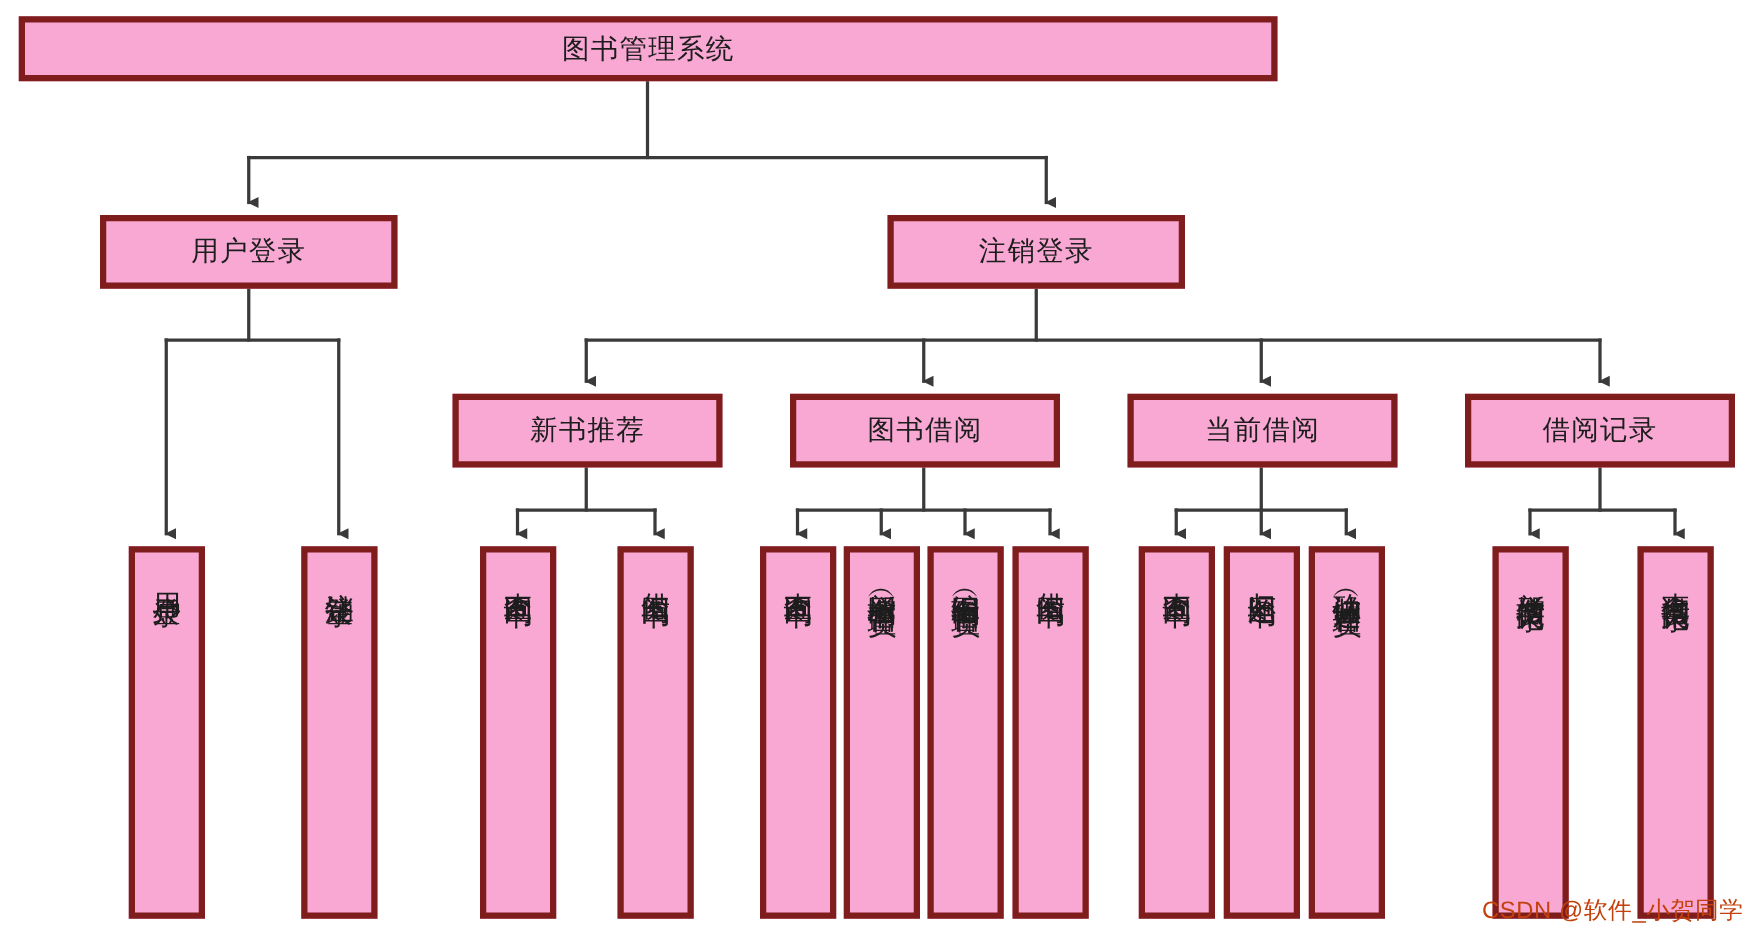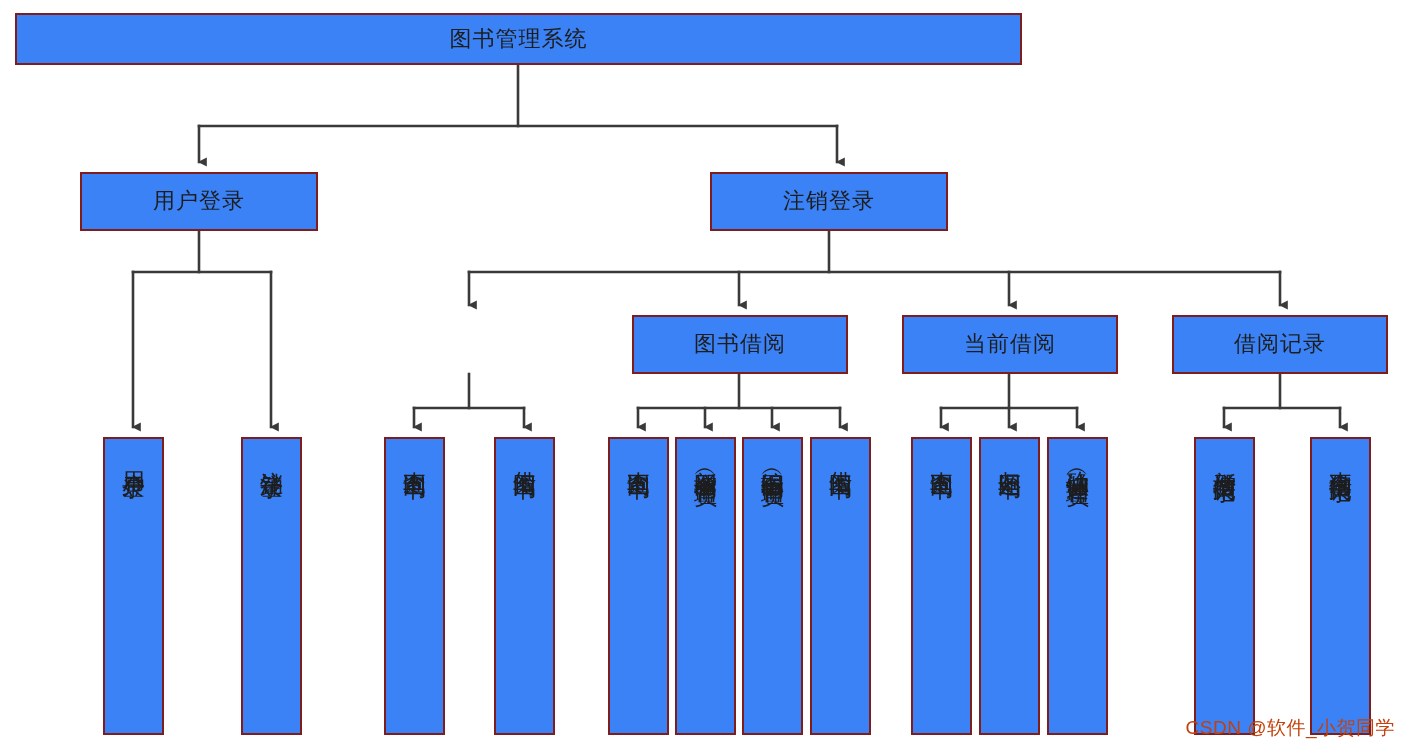--- a/index.html
+++ b/index.html
@@ -22,22 +22,22 @@
     position: absolute;
     left: 0;
     top: 0;
     width: 1405px;
     height: 747px;
     pointer-events: none;
   }
   .node {
     position: absolute;
     box-sizing: border-box;
-    background: #3b82f6;
-    border: 2px solid #7f1d1d;
+    background: #f9a8d4;
+    border: 5px solid #7f1d1d;
     display: flex;
     align-items: center;
     justify-content: center;
     overflow: hidden;
   }
   .node-h {
     
     font-size: 22px;
     color: #1d1d1d;
     letter-spacing: 1px;
@@ -133,20 +133,23 @@
     <span>图书管理系统</span>
   </div>
 
   <div class="node node-h" style="left:80px; top:172px; width:238px; height:59px;">
     <span>用户登录</span>
   </div>
   <div class="node node-h" style="left:710px; top:172px; width:238px; height:59px;">
     <span>注销登录</span>
   </div>
 
+  <div class="node node-h" style="left:362px; top:315px; width:216px; height:59px;">
+    <span>新书推荐</span>
+  </div>
   <div class="node node-h" style="left:632px; top:315px; width:216px; height:59px;">
     <span>图书借阅</span>
   </div>
   <div class="node node-h" style="left:902px; top:315px; width:216px; height:59px;">
     <span>当前借阅</span>
   </div>
   <div class="node node-h" style="left:1172px; top:315px; width:216px; height:59px;">
     <span>借阅记录</span>
   </div>
 

